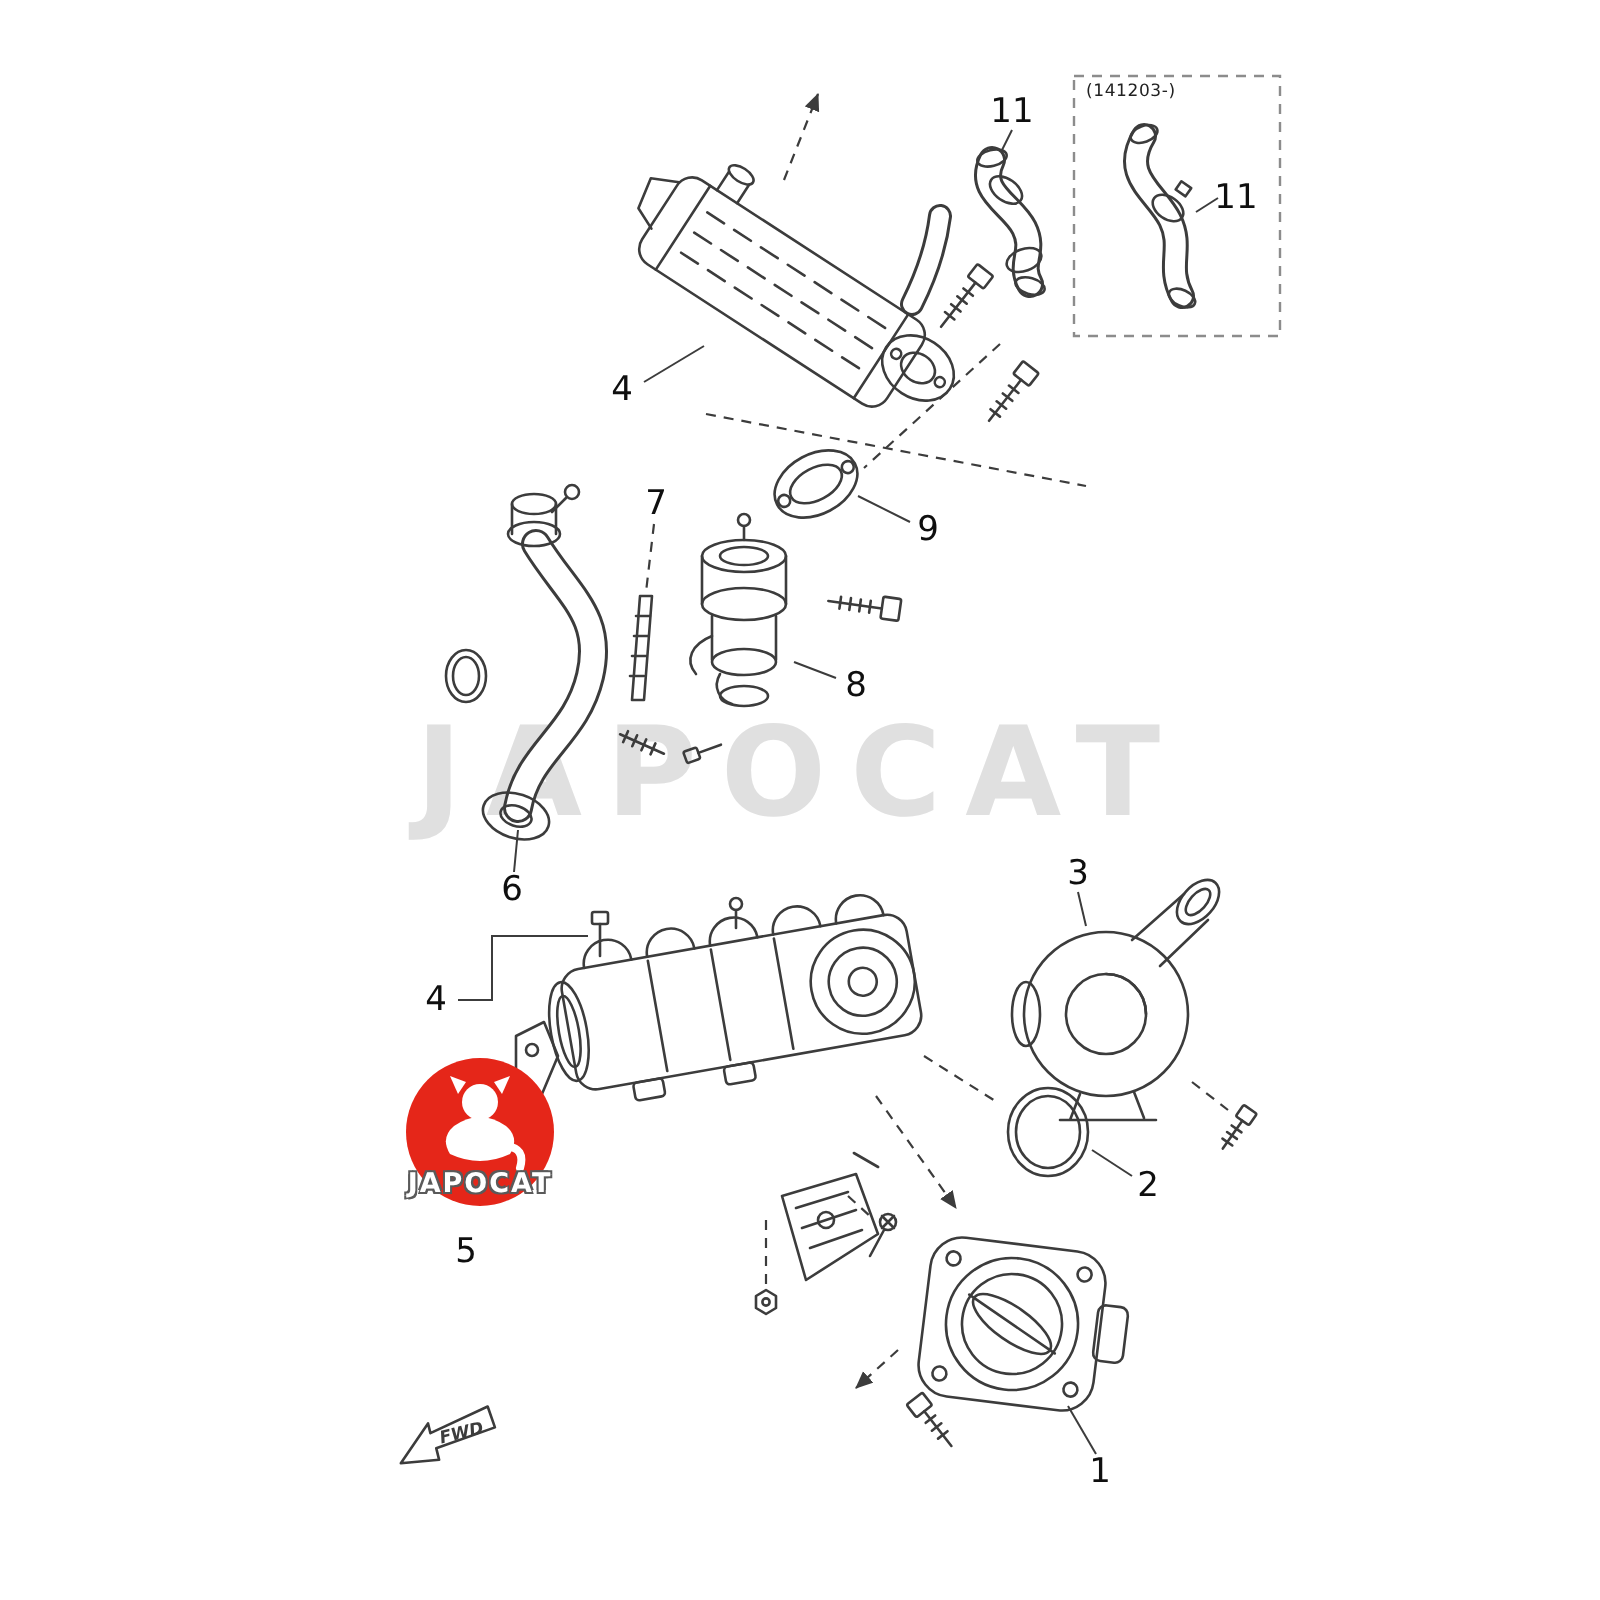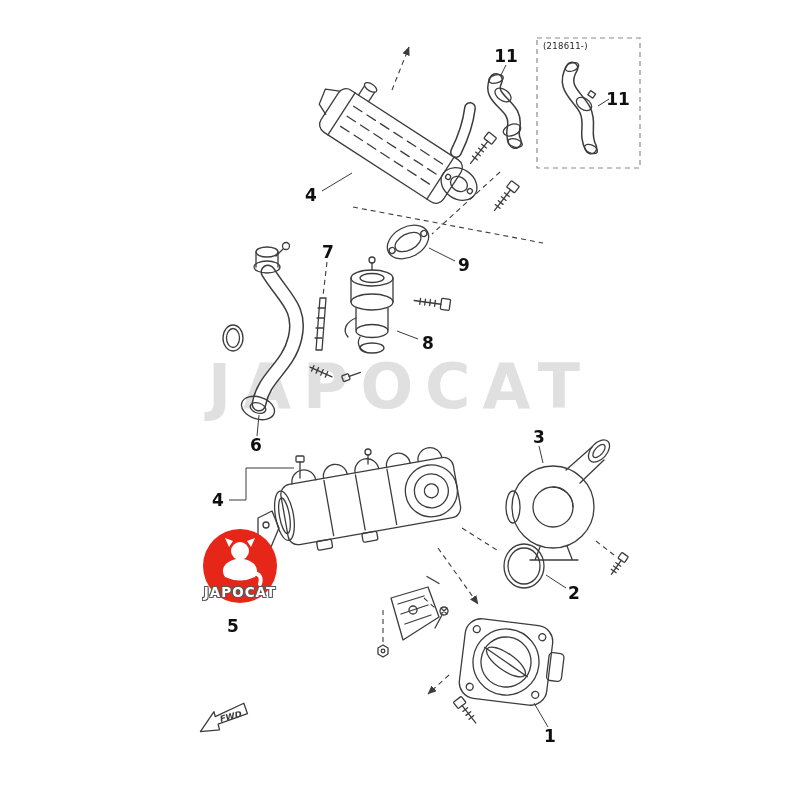--- a/index.html
+++ b/index.html
@@ -13,21 +13,21 @@
   .lineart .thin{fill:none;stroke:var(--line_color,#3c3c3c);stroke-width:1;}
   .lineart .dash{fill:none;stroke:var(--line_color,#3c3c3c);stroke-width:1.1;stroke-dasharray:5 4;}
   .lineart .to{fill:none;stroke:var(--line_color,#3c3c3c);stroke-linecap:round;}
   .lineart .ti{fill:none;stroke:#ffffff;stroke-linecap:round;}
   .lineart .insetbox{fill:none;stroke:var(--inset_border,#8c8c8c);stroke-width:1.2;stroke-dasharray:5 4;}
   .logo{position:absolute;z-index:2;}
   .logoc{fill:var(--accent_red,#e52619);}
   .logo-text{position:absolute;left:186px;top:584px;width:108px;text-align:center;
              font-size:13.5px;font-weight:bold;letter-spacing:1px;color:#fff;z-index:3;
              text-shadow:-1px -1px 0 #5a5a5a,1px -1px 0 #5a5a5a,-1px 1px 0 #5a5a5a,1px 1px 0 #5a5a5a;}
-  .part-label{position:absolute;transform:translate(-50%,-50%);font-weight:bold;font-size:17px;
+  .part-label{position:absolute;transform:translate(-50%,-50%);font-weight:normal;font-size:17px;
               color:var(--label_color,#0f0f0f);z-index:3;user-select:none;}
   .inset-caption{position:absolute;left:543px;top:41px;font-size:8.5px;color:#222;z-index:3;letter-spacing:0.3px;}
 </style>
 </head>
 <body>
 
 <div class="stage">
 
   <div class="watermark">JAPOCAT</div>
 
@@ -263,21 +263,21 @@
     <g fill="#ffffff">
       <path d="M28,20 l-4,-9 8,3 z"></path>
       <path d="M50,20 l4,-9 -8,3 z"></path>
       <circle cx="39" cy="24" r="9"></circle>
       <path d="M26,36 q13,-9 26,0 q7,6 2,14 q-15,7 -30,0 q-5,-8 2,-14 z"></path>
       <path d="M52,46 q10,1 7,11" fill="none" stroke="#ffffff" stroke-width="4" stroke-linecap="round"></path>
     </g>
   </svg>
   <div class="logo-text">JAPOCAT</div>
 
-  <div class="inset-caption">(218611-)</div>
+  <div class="inset-caption">(141203-)</div>
 
   <div class="part-label" style="left:550px;top:736px;">1</div>
   <div class="part-label" style="left:574px;top:593px;">2</div>
   <div class="part-label" style="left:539px;top:437px;">3</div>
   <div class="part-label" style="left:218px;top:500px;">4</div>
   <div class="part-label" style="left:233px;top:626px;">5</div>
   <div class="part-label" style="left:256px;top:445px;">6</div>
   <div class="part-label" style="left:328px;top:252px;">7</div>
   <div class="part-label" style="left:428px;top:343px;">8</div>
   <div class="part-label" style="left:464px;top:265px;">9</div>

